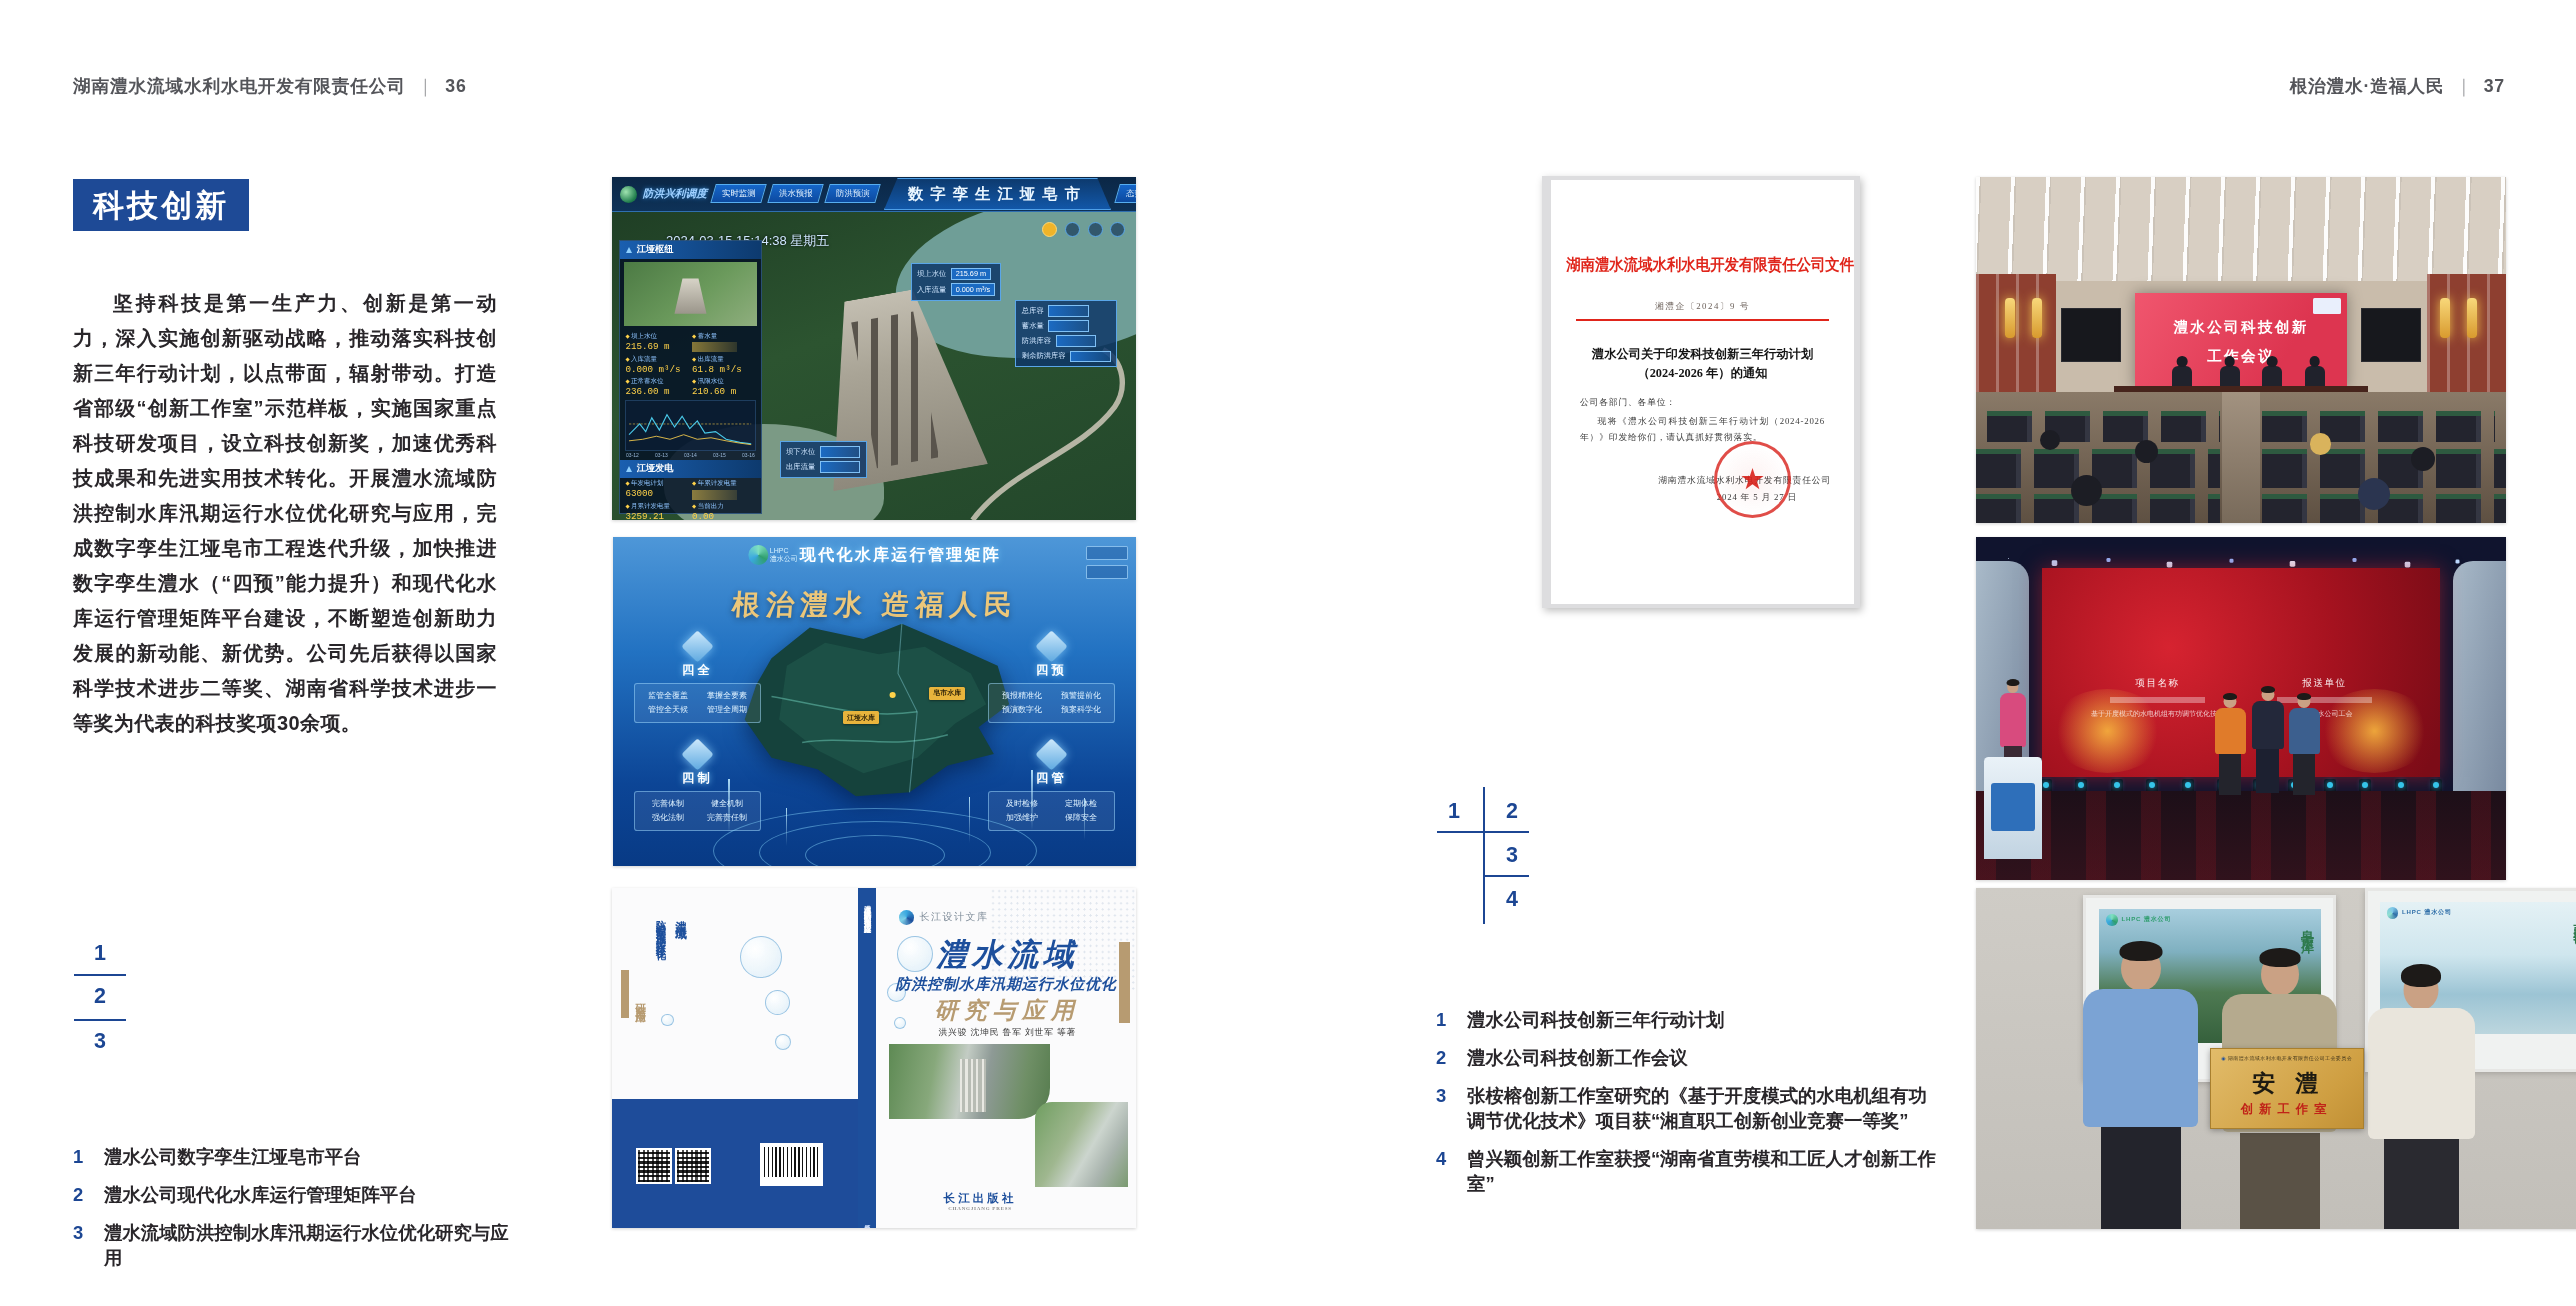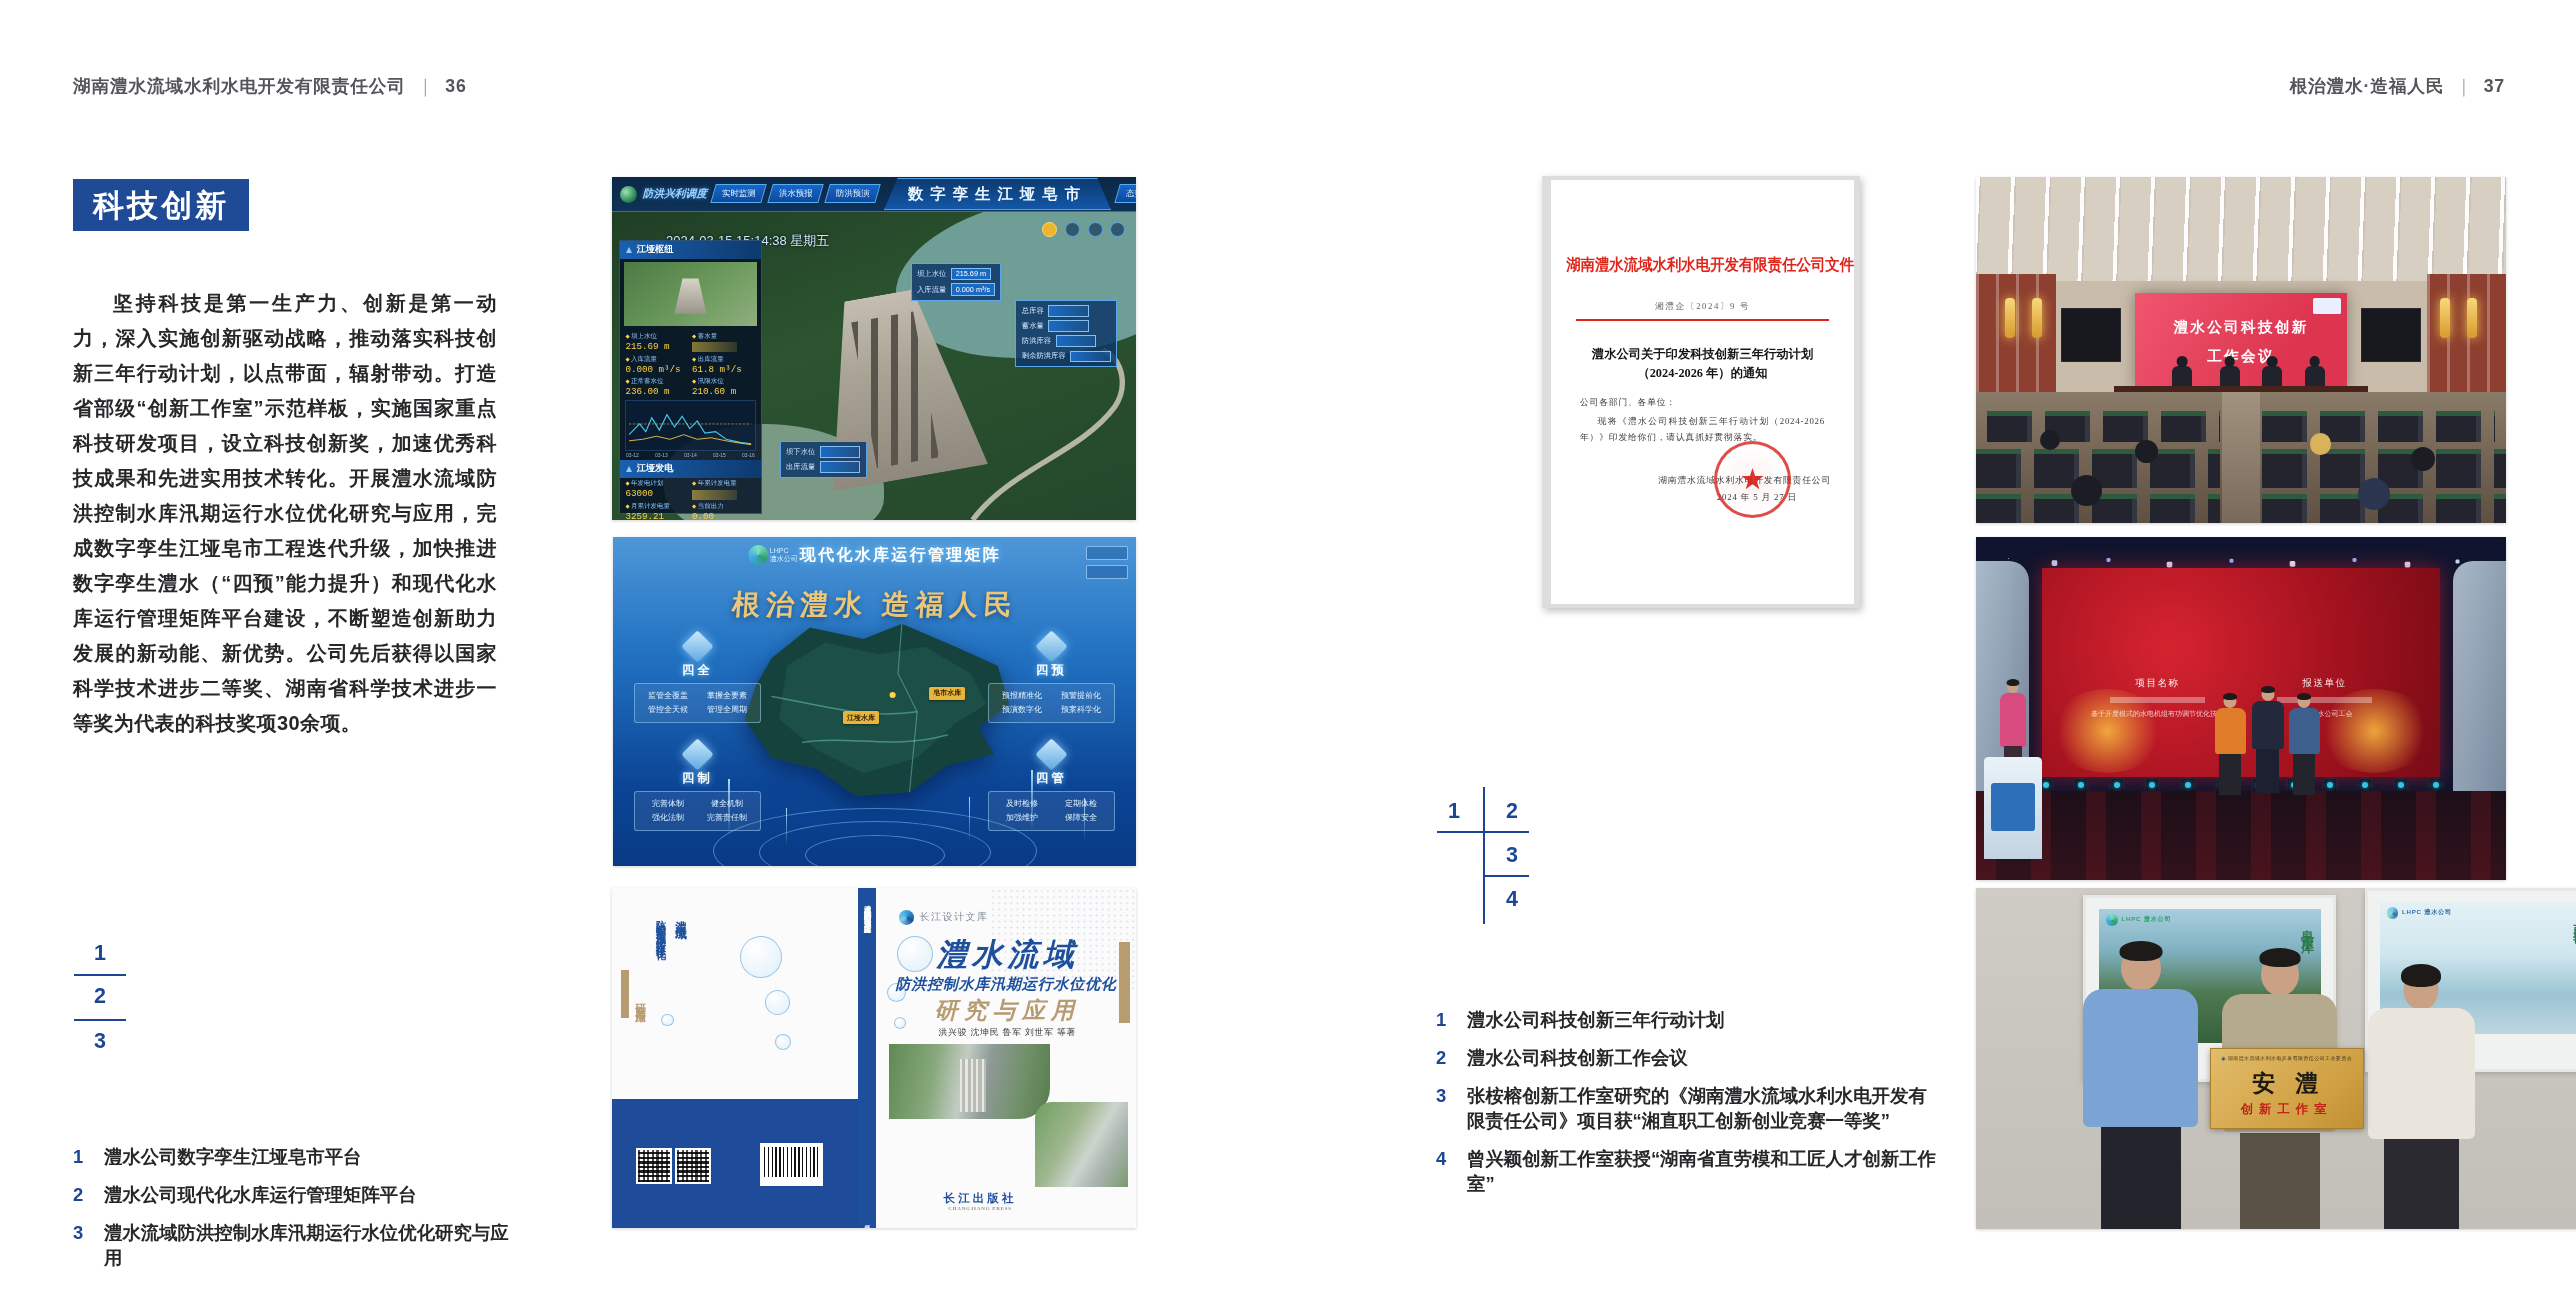--- a/index.html
+++ b/index.html
@@ -539,21 +539,21 @@
     <div class="cap-row">
       <span class="n">1</span>
       <span class="t">澧水公司科技创新三年行动计划</span>
     </div>
     <div class="cap-row">
       <span class="n">2</span>
       <span class="t">澧水公司科技创新工作会议</span>
     </div>
     <div class="cap-row">
       <span class="n">3</span>
-      <span class="t">张桉榕创新工作室研究的《湖南澧水流域水利水电开发有限责任公司》项目获“湘直职工创新创业竞赛一等奖”</span>
+      <span class="t">张桉榕创新工作室研究的《基于开度模式的水电机组有功调节优化技术》项目获“湘直职工创新创业竞赛一等奖”</span>
     </div>
     <div class="cap-row">
       <span class="n">4</span>
       <span class="t">曾兴颖创新工作室获授“湖南省直劳模和工匠人才创新工作室”</span>
     </div>
   </div>
 
   <div class="scene meet" style="left:1976px;top:177px;width:530px;height:346px;">
     <div class="mt-ceil"></div>
     <div class="mt-wallband"></div>

